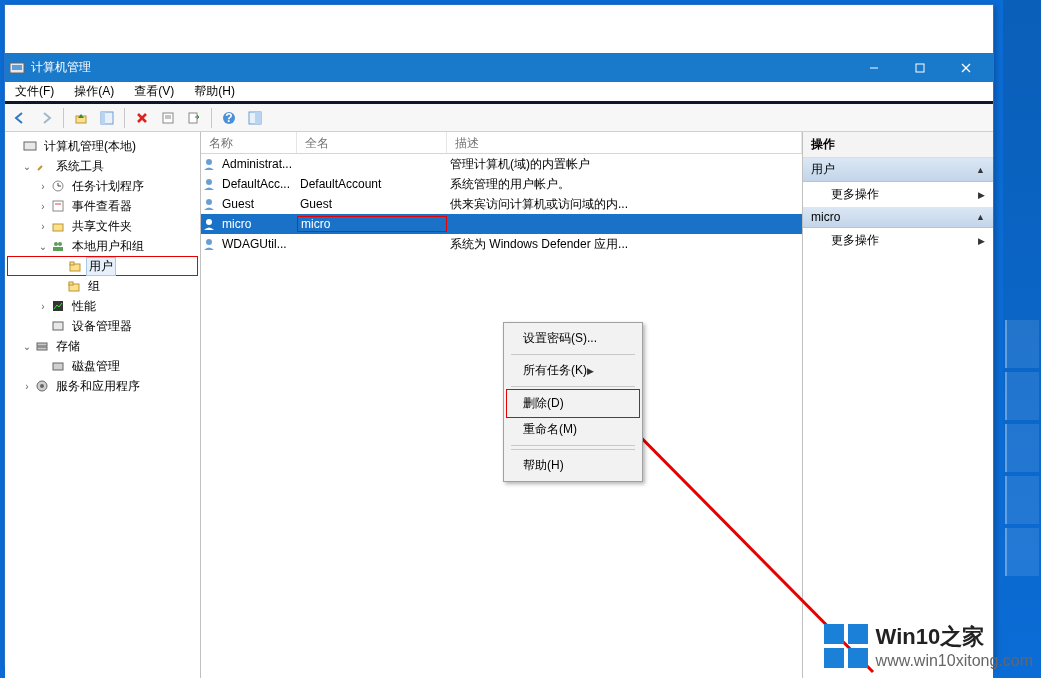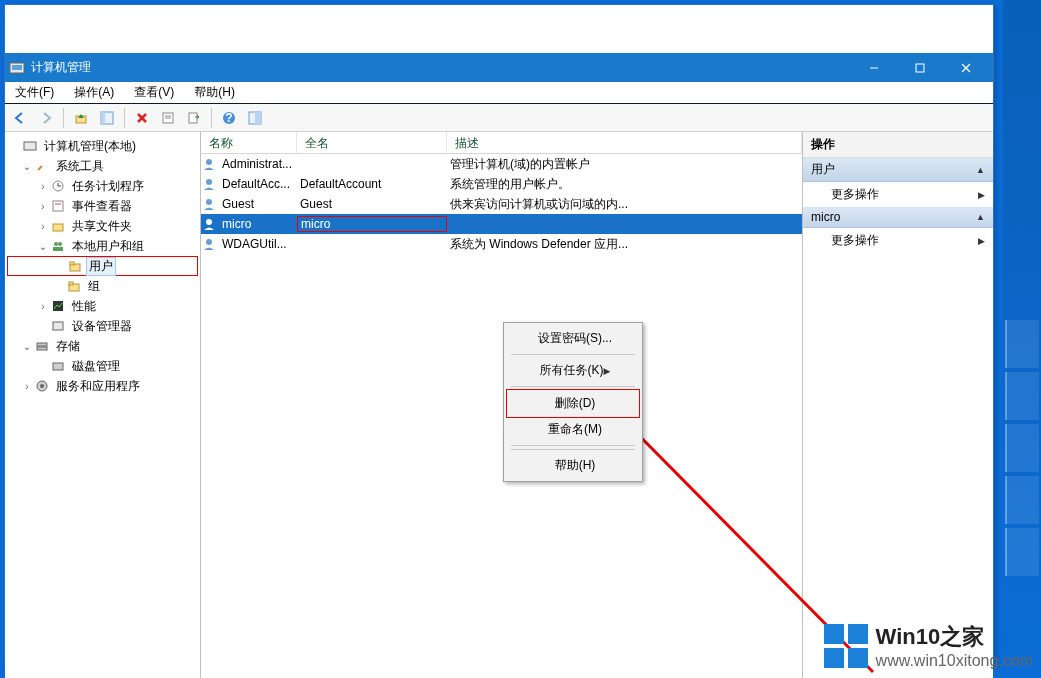--- a/index.html
+++ b/index.html
@@ -7,57 +7,57 @@
 
 .window { position: absolute; left: 4px; top: 4px; width: 990px; height: 662px; background: #fff; border: 1px solid #2a73c7; box-shadow: 2px 2px 6px rgba(0,0,0,0.25); }
 
 .titlebar { height: 29px; background: #1979ca; color: #fff; display: flex; align-items: center; padding: 0 4px; margin-top: 48px; }
 .titlebar .sys-icon { width: 16px; height: 16px; margin-right: 6px; display:flex; align-items:center; justify-content:center; }
 .titlebar .title { flex: 1; font-size: 12px; }
 .winbtns { display: flex; }
 .winbtn { width: 46px; height: 29px; display: flex; align-items: center; justify-content: center; color: #fff; }
 .winbtn.close { background: transparent; }
 
-.menubar { height: 22px; background: #fff; display: flex; align-items: center; padding: 0 6px; gap: 12px; border-bottom: 1px solid #0f172a; }
+.menubar { height: 22px; background: #fff; display: flex; align-items: center; padding: 0 6px; gap: 12px; border-bottom: 3px solid #0f172a; }
 .menubar span { padding: 2px 4px; }
 
 .toolbar { height: 28px; background: #f7f7f7; border-bottom: 1px solid #d0d0d0; display: flex; align-items: center; padding: 0 4px; gap: 4px; }
 .tool { width: 22px; height: 22px; display:flex; align-items:center; justify-content:center; border:1px solid transparent; }
 .tsep { width:1px; height:20px; background:#c8c8c8; margin:0 2px; }
 
 .body { display: flex; height: calc(100% - 29px - 22px - 28px); }
 
 .tree { width: 196px; border-right: 1px solid #c0c0c0; padding: 4px 2px; overflow:auto; background:#fff; }
 .tn { display:flex; align-items:center; height:20px; position:relative; white-space:nowrap; }
 .tn .exp { width:12px; text-align:center; color:#666; font-size:10px; margin-right:1px; cursor:default;}
 .tn .ic { width:16px; height:16px; margin-right:3px; display:flex; align-items:center; justify-content:center;}
 .tn .lbl { padding:1px 3px; }
 .tn.selected .lbl { background:#e6f0fa; border:1px solid #a7c8e8; padding:0 2px; }
 .depth0{padding-left:2px}.depth1{padding-left:14px}.depth2{padding-left:30px}.depth3{padding-left:46px}
 .tree-hl { border:1px solid #e60000; }
 
 .center { flex:1; display:flex; border-right:1px solid #c0c0c0; position:relative; }
 .list { flex:1; background:#fff; }
 .list-head { display:flex; height:22px; border-bottom:1px solid #d6d6d6; background:#fff; }
-.list-head .col { padding:3px 8px; border-right:1px solid #e6e6e6; color:#14532d; }
+.list-head .col { padding:3px 8px; border-right:1px solid #e6e6e6; color:#737373; }
 .col-name{width:96px}.col-full{width:150px}.col-desc{flex:1}
 .row { display:flex; height:20px; align-items:center; }
 .row .cell { padding:0 3px; overflow:hidden; text-overflow:ellipsis; white-space:nowrap; }
 .row .ic { width:16px; height:16px; margin-right:2px; display:flex; align-items:center; justify-content:center;}
 .row.sel { background:#1a72c8; color:#fff; }
 .row.sel .c-full { border:1px solid #e60000; padding-right:40px; }
 
 .actions { width:190px; background:#fff; }
 .actions .hd { background:#f4f4f4; padding:4px 8px; border-bottom:1px solid #ddd; font-weight:bold; }
 .act-sec { background:linear-gradient(#dbe7f4,#c3d5ea); padding:3px 8px; display:flex; justify-content:space-between; align-items:center; border-bottom:1px solid #b0c4db;}
 .act-item { padding:4px 8px 4px 28px; display:flex; justify-content:space-between; align-items:center;}
 .tri { font-size:9px; color:#333; }
 
 .context { position:absolute; left:302px; top:190px; width:140px; background:#f2f2f2; border:1px solid #a0a0a0; box-shadow:2px 2px 4px rgba(0,0,0,.3); padding:3px; z-index:20; }
-.ctx-item { padding:4px 12px 4px 16px; display:flex; justify-content:center; align-items:center;}
+.ctx-item { padding:4px 12px 4px 16px; display:flex; justify-content:flex-start; align-items:center;}
 .ctx-item.bold { font-weight:bold; }
 .ctx-sep { height:1px; background:#c8c8c8; margin:3px 4px; }
 .ctx-hl { border:1px solid #e60000; margin:-1px; padding-top:5px; padding-bottom:5px;}
 
 .arrow-svg { position:absolute; left:302px; top:190px; width:500px; height:400px; z-index:15; pointer-events:none; }
 
 .watermark { position:absolute; right:8px; bottom:8px; display:flex; align-items:center; gap:8px; z-index:30;}
 .wm-logo { width:44px; height:44px; }
 .wm-txt { text-align:left; }
 .wm-txt .t1 { font-size:22px; font-weight:bold; color:#222; }

